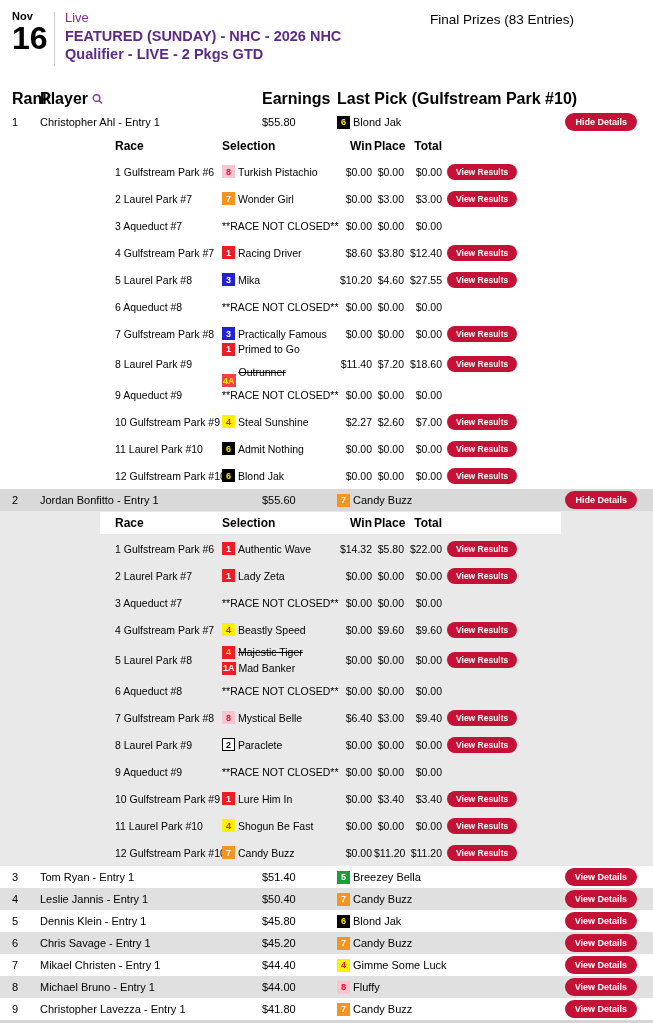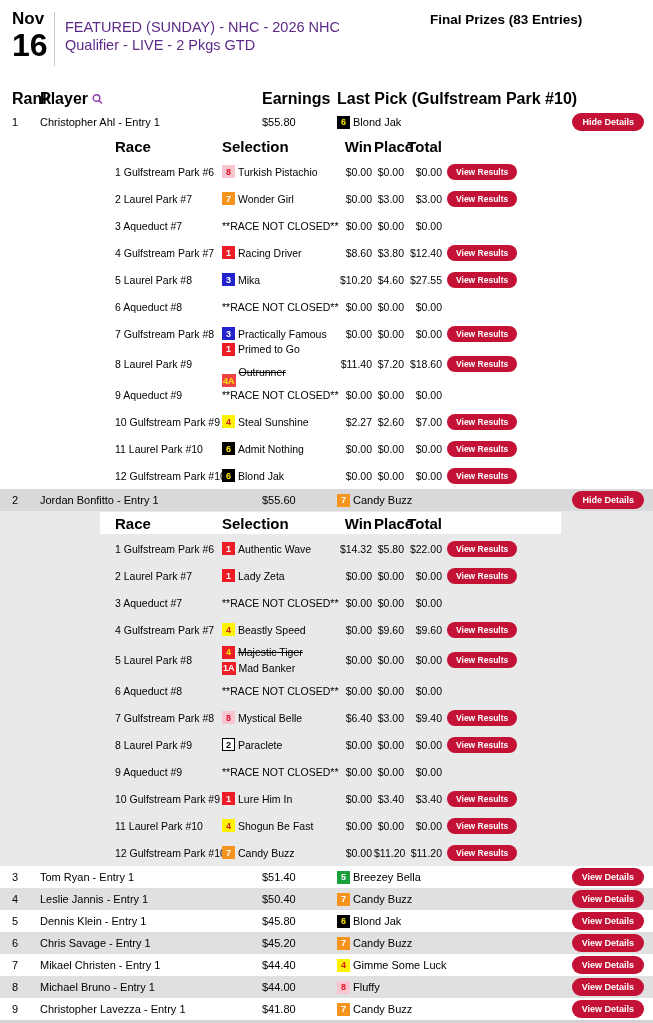--- a/index.html
+++ b/index.html
@@ -2,38 +2,38 @@
 <html><head>
 <meta charset="utf-8">
 <style>
   * { margin:0; padding:0; box-sizing:border-box; }
   body { font-family:"Liberation Sans", sans-serif; background:#fff; color:#000; }
   #page { position:relative; width:653px; height:1023px; background:#fff; overflow:hidden; }
 
   
   .page-header { height:88px; padding:10px 12px 0 12px; display:flex; }
   .date-block { width:34px; flex:none; }
-  .date-month { font-size:17px; font-weight:bold; line-height:1.1; }
+  .date-month { font-size:11px; font-weight:bold; line-height:1.1; }
   .date-day { font-size:32px; font-weight:bold; line-height:1.05;text-align:center; }
   .v-divider { width:1px; background:#c9c9c9; height:54px; margin:2px 10px 0 8px; flex:none; }
   .title-block { width:330px; flex:none; }
   .live-label { color:#7a2e8f; font-size:13px; line-height:1.2; }
-  .contest-title { color:#5d2b87; font-size:14.5px; font-weight:normal; line-height:1.25; margin-top:8px; }
+  .contest-title { color:#5d2b87; font-size:14.5px; font-weight:bold; line-height:1.25; margin-top:1px; }
   .prizes-block { margin-left:auto; width:305px; padding-top:2px; }
-  .prizes-title { font-size:13.5px; font-weight:bold; line-height:1.2;padding-left:35px; }
+  .prizes-title { font-size:13.5px; font-weight:normal; line-height:1.2;padding-left:35px; }
   .prizes-desc { font-size:11px; line-height:1.35; margin-top:3px; }
 
   
   .thead { position:relative; height:22px; font-size:16px; font-weight:bold; }
   .abs { position:absolute; top:50%; transform:translateY(-50%); white-space:nowrap; }
   .c-rank { left:12px; }
   .c-player { left:40px; }
   .c-earnings { left:262px; }
   .c-lastpick { left:337px; }
-  .c-button { right:9px; }
+  .c-button { right:16px; }
   .search-icon { display:inline-block; vertical-align:-1px; margin-left:4px; cursor:pointer; }
 
   .main-row { position:relative; height:24px; font-size:11px; }
   .section.shaded > .main-row { background:#d9d9d9; height:22px; }
   .section.shaded .detail-area { background:#e9e9e9; }
 
   .pill { display:inline-block; background:#c31235; color:#fff; border:none; border-radius:11px;
           font-family:"Liberation Sans", sans-serif; font-weight:bold; font-size:9px;
           padding:4px 10px; cursor:pointer; }
   .pill.small { font-size:8.5px; padding:3px 9px; border-radius:10px; }
@@ -41,21 +41,21 @@
   
   .cloth { display:inline-flex; align-items:center; justify-content:center;
            min-width:13px; height:13px; padding:0 1px; font-size:9px; font-weight:bold;
            vertical-align:-2px; }
   .pick-line { display:flex; align-items:center; line-height:16px; }
   .pick-name { margin-left:3px; }
   .pick-name.struck { text-decoration:line-through; }
   .lastpick-wrap { display:flex; align-items:center; }
 
   
-  .sub-header { position:relative; height:24px; font-size:15px; font-weight:bold; }
+  .sub-header { position:relative; height:24px; font-size:12px; font-weight:bold; }
   .sub-header .strip { position:absolute; left:100px; width:461px; top:1px; bottom:1px; background:#fff; }
   .d-race { left:115px; }
   .d-sel { left:222px; }
   .d-win { left:320px; width:52px; text-align:right; }
   .d-place { left:374px; width:30px; text-align:right; }
   .d-total { left:406px; width:36px; text-align:right; }
   .d-btn { left:447px; }
   .sub-header .abs { z-index:1; }
 
   .detail-row { position:relative; height:27px; font-size:10.5px; }
@@ -72,20 +72,21 @@
 
 <div id="page">
 
   <div class="page-header">
     <div class="date-block">
       <div class="date-month">Nov</div>
       <div class="date-day">16</div>
     </div>
     <div class="v-divider"></div>
     <div class="title-block">
+      <div class="live-label">Live</div>
       <div class="contest-title">FEATURED (SUNDAY) - NHC - 2026 NHC Qualifier - LIVE - 2 Pkgs GTD</div>
     </div>
     <div class="prizes-block">
       <div class="prizes-title">Final Prizes (83 Entries)</div>
     </div>
   </div>
 
   <div class="thead">
     <span class="abs c-rank">Rank</span>
     <span class="abs c-player"><span>Player</span><span class="search-icon"><svg width="11" height="11" viewBox="0 0 11 11">

